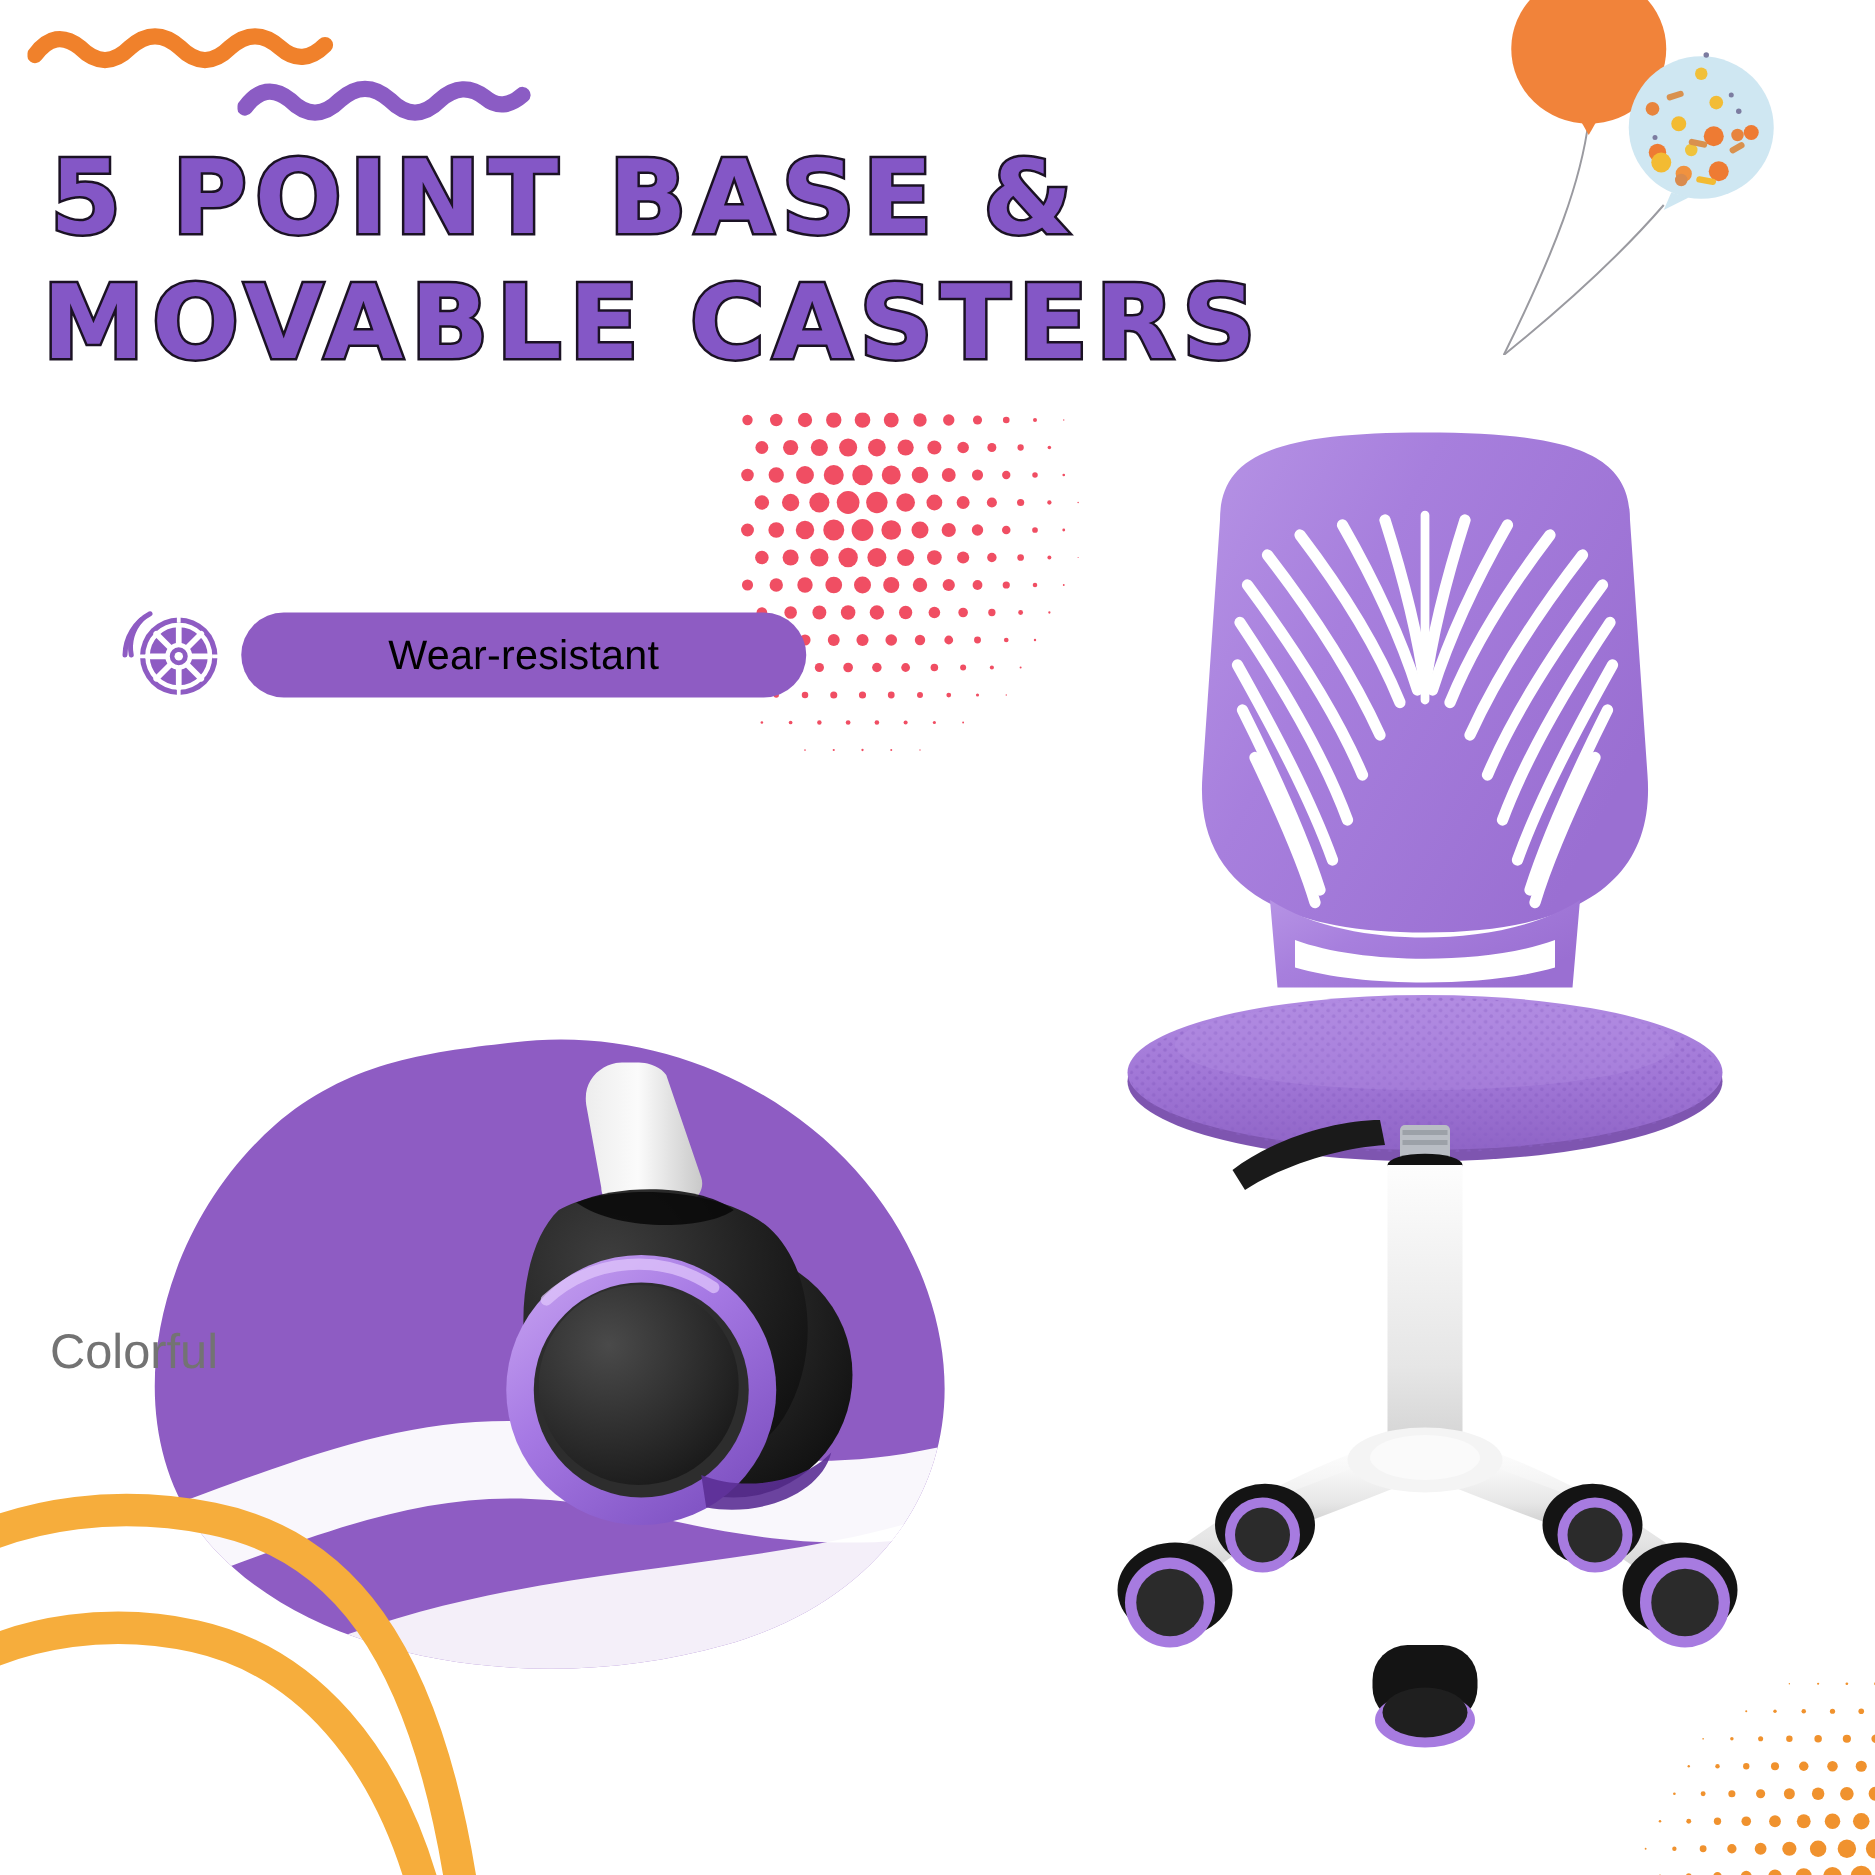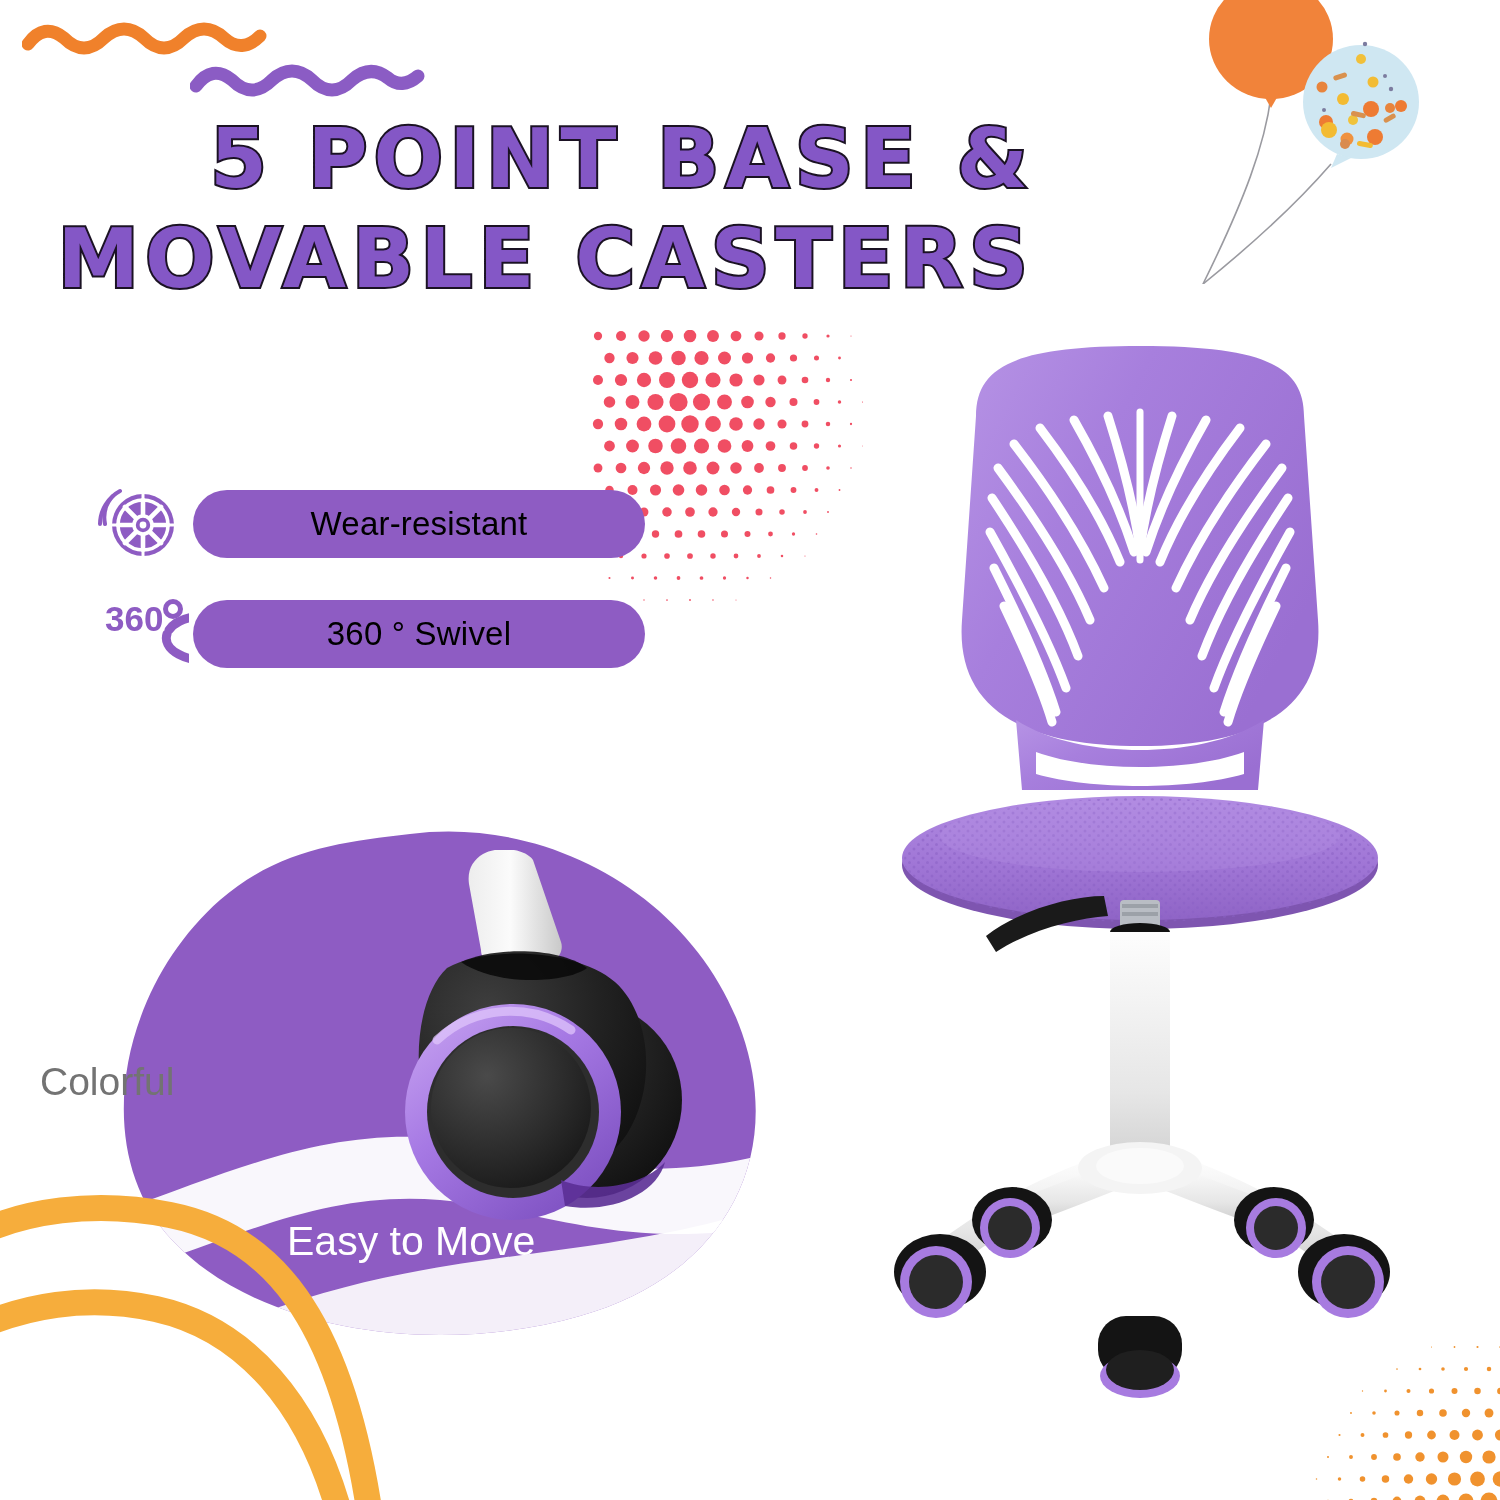--- a/index.html
+++ b/index.html
@@ -11,21 +11,20 @@
   .title-line{
     font-family:"DejaVu Sans",sans-serif;
     font-weight:700;
     color:#8457C6;
     letter-spacing:6px;
     line-height:1.0;
     -webkit-text-stroke:4px #1b1224;
     paint-order:stroke fill;
     text-stroke:4px #1b1224;
     white-space:nowrap;
-    text-align:right;
   }
   #title-line-1{font-size:82px;margin-left:6px;}
   #title-line-2{font-size:82px;margin-top:18px;}
 
   
   .squiggle{position:absolute;}
   #squiggle-orange{left:22px;top:14px;}
   #squiggle-purple{left:190px;top:56px;}
 
   
@@ -349,32 +348,20 @@
             <line x1="77" y1="47" x2="83" y2="47"></line>
           </g>
         </svg>
       </div>
       <div class="feature-pill">
         <span>Wear-resistant</span>
       </div>
     </div>
 
 
-    <div class="feature-row" id="row-swivel">
-      <div class="feature-icon">
-        <svg width="104" height="80" viewBox="0 0 104 80">
-          <text x="20" y="37" font-family="Liberation Sans, sans-serif" font-size="35" font-weight="700" fill="#8E5CC3">360</text>
-          <circle cx="88" cy="15" r="7.5" fill="none" stroke="#8E5CC3" stroke-width="5"></circle>
-          <path d="M84 36 A 38 22 0 1 1 82 40" fill="none" stroke="#8E5CC3" stroke-width="9" stroke-linecap="round"></path>
-        </svg>
-      </div>
-      <div class="feature-pill">
-        <span>360 ° Swivel</span>
-      </div>
-    </div>
 
   </div>
 
   <div id="caster-callout">
     <svg id="caster-blob" width="660" height="510" viewBox="0 0 660 510">
       <defs>
         <clipPath id="blobClip">
           <path d="M300 6 C 440 -12, 585 70, 632 205 C 676 332, 612 448, 470 488
                    C 330 528, 150 506, 62 412 C -22 322, 10 160, 110 72 C 168 22, 230 14, 300 6 Z"></path>
         </clipPath>
@@ -427,21 +414,20 @@
       <circle cx="148" cy="262" r="86" fill="#2D2D2D"></circle>
       <circle cx="146" cy="258" r="80" fill="url(#hubG)"></circle>
 
       <path d="M72 190 A 108 108 0 0 1 206 180" fill="none" stroke="#DFC4FB" stroke-width="9" stroke-linecap="round" opacity="0.75"></path>
 
       <path d="M196 330 C 230 344, 278 336, 300 312 C 292 344, 246 364, 200 356 Z" fill="#5B2F95" opacity="0.9"></path>
     </svg>
   </div>
 
   <div id="label-colorful">Colorful</div>
-  <div id="label-easy">Easy to Move</div>
 
   <svg id="orange-arcs" width="520" height="340" viewBox="0 0 520 340">
     <path d="M-10 200 C 10 80, 150 10, 300 40 C 400 60, 470 140, 500 340" fill="none" stroke="#F6AD3C" stroke-width="26" stroke-linecap="round"></path>
     <path d="M-10 278 C 20 178, 150 104, 286 134 C 376 154, 440 230, 470 340" fill="none" stroke="#F6AD3C" stroke-width="26" stroke-linecap="round"></path>
   </svg>
 
   <svg id="chair" width="700" height="1120" viewBox="0 0 700 1120">
     <defs>
       <linearGradient id="backG" x1="0" y1="0" x2="1" y2="0.6">
         <stop offset="0%" stop-color="#B693E5"></stop>

